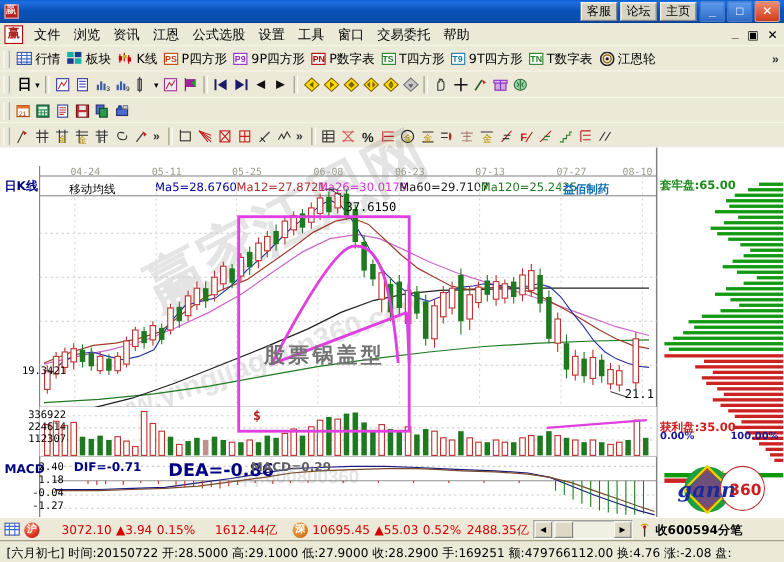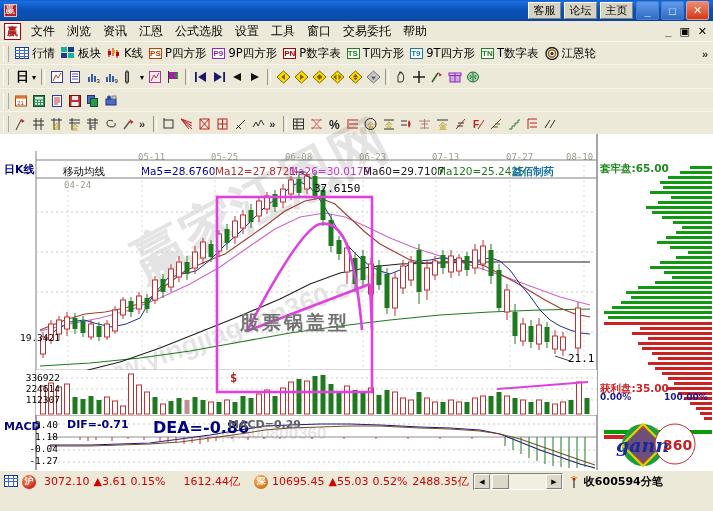--- a/index.html
+++ b/index.html
@@ -670,21 +670,21 @@
   </div>
 
   <div class="chartzone">
 
     <div class="wm" style="left:120px;top:30px;font-size:56px;transform:rotate(-28deg);">赢家江恩网</div>
     <div class="wm" style="left:70px;top:180px;font-size:27px;transform:rotate(-20deg);">www.yingjiagann360.com</div>
     <div class="wm" style="left:215px;top:290px;font-size:17px;">qq:800800360</div>
 
     <div class="panel-label" style="left:4px;top:28px;">日K线</div>
 
-    <div class="axis-date" style="left:64px;top:18px;margin-top:28px;">04-24</div>
+    <div class="axis-date" style="left:64px;top:18px;">04-24</div>
     <div class="axis-date" style="left:138px;top:18px;">05-11</div>
     <div class="axis-date" style="left:211px;top:18px;">05-25</div>
     <div class="axis-date" style="left:285px;top:18px;">06-08</div>
     <div class="axis-date" style="left:359px;top:18px;">06-23</div>
     <div class="axis-date" style="left:432px;top:18px;">07-13</div>
     <div class="axis-date" style="left:506px;top:18px;">07-27</div>
     <div class="axis-date" style="left:566px;top:18px;">08-10</div>
 
     <div class="ma-txt" style="left:63px;top:31px;color:#000;">移动均线</div>
     <div class="ma-txt" style="left:141px;top:31px;color:#0000a0;">Ma5=28.6760</div>
@@ -1262,23 +1262,23 @@
           <rect x="0.5" y="0.5" width="13" height="11" fill="#fff" stroke="#1a3a8a"></rect>
           <g stroke="#3a6ad0">
             <line x1="0" y1="3.5" x2="14" y2="3.5"></line>
             <line x1="0" y1="6.5" x2="14" y2="6.5"></line>
             <line x1="4.5" y1="1" x2="4.5" y2="12"></line>
             <line x1="9.5" y1="1" x2="9.5" y2="12"></line>
           </g>
         </svg>
     </span>
     <span class="circ" style="margin-left:4px;">沪</span>
-    <span class="tk red" style="margin-left:8px;">3072.10</span>
+    <span class="tk red" style="margin-left:20px;">3072.10</span>
     <span class="tk red" style="margin-left:4px;">▲</span>
-    <span class="tk red">3.61</span>
+    <span class="tk red">3.94</span>
     <span class="tk red" style="margin-left:4px;">0.15%</span>
     <span class="tk red" style="margin-left:18px;">1612.44亿</span>
     <span class="circ" style="margin-left:14px;background:radial-gradient(circle at 35% 30%,#ffb060,#c06000);">深</span>
     <span class="tk red" style="margin-left:4px;">10695.45</span>
     <span class="tk red" style="margin-left:4px;">▲</span>
     <span class="tk red">55.03</span>
     <span class="tk red" style="margin-left:4px;">0.52%</span>
     <span class="tk red" style="margin-left:5px;">2488.35亿</span>
     <div class="scrollzone">
       <div class="sbtn">◀</div>
@@ -1288,14 +1288,17 @@
     <span class="ico">
       <svg width="14" height="14" viewBox="0 0 14 14">
           <line x1="7" y1="5" x2="7" y2="13" stroke="#333" stroke-width="1.2"></line>
           <circle cx="7" cy="4" r="1.6" fill="#c02020"></circle>
           <path d="M3.5 3 Q7 0 10.5 3" stroke="#d0a000" fill="none"></path>
         </svg>
     </span>
     <span class="tk" style="margin-left:3px;font-weight:bold;">收600594分笔</span>
   </div>
 
+  <div class="statusbar">
+    <div class="txt">[六月初七] 时间:20150722 开:28.5000 高:29.1000 低:27.9000 收:28.2900 手:169251 额:479766112.00 换:4.76 涨:-2.08 盘:</div>
+  </div>
 
 </div>
 
 </body></html>

